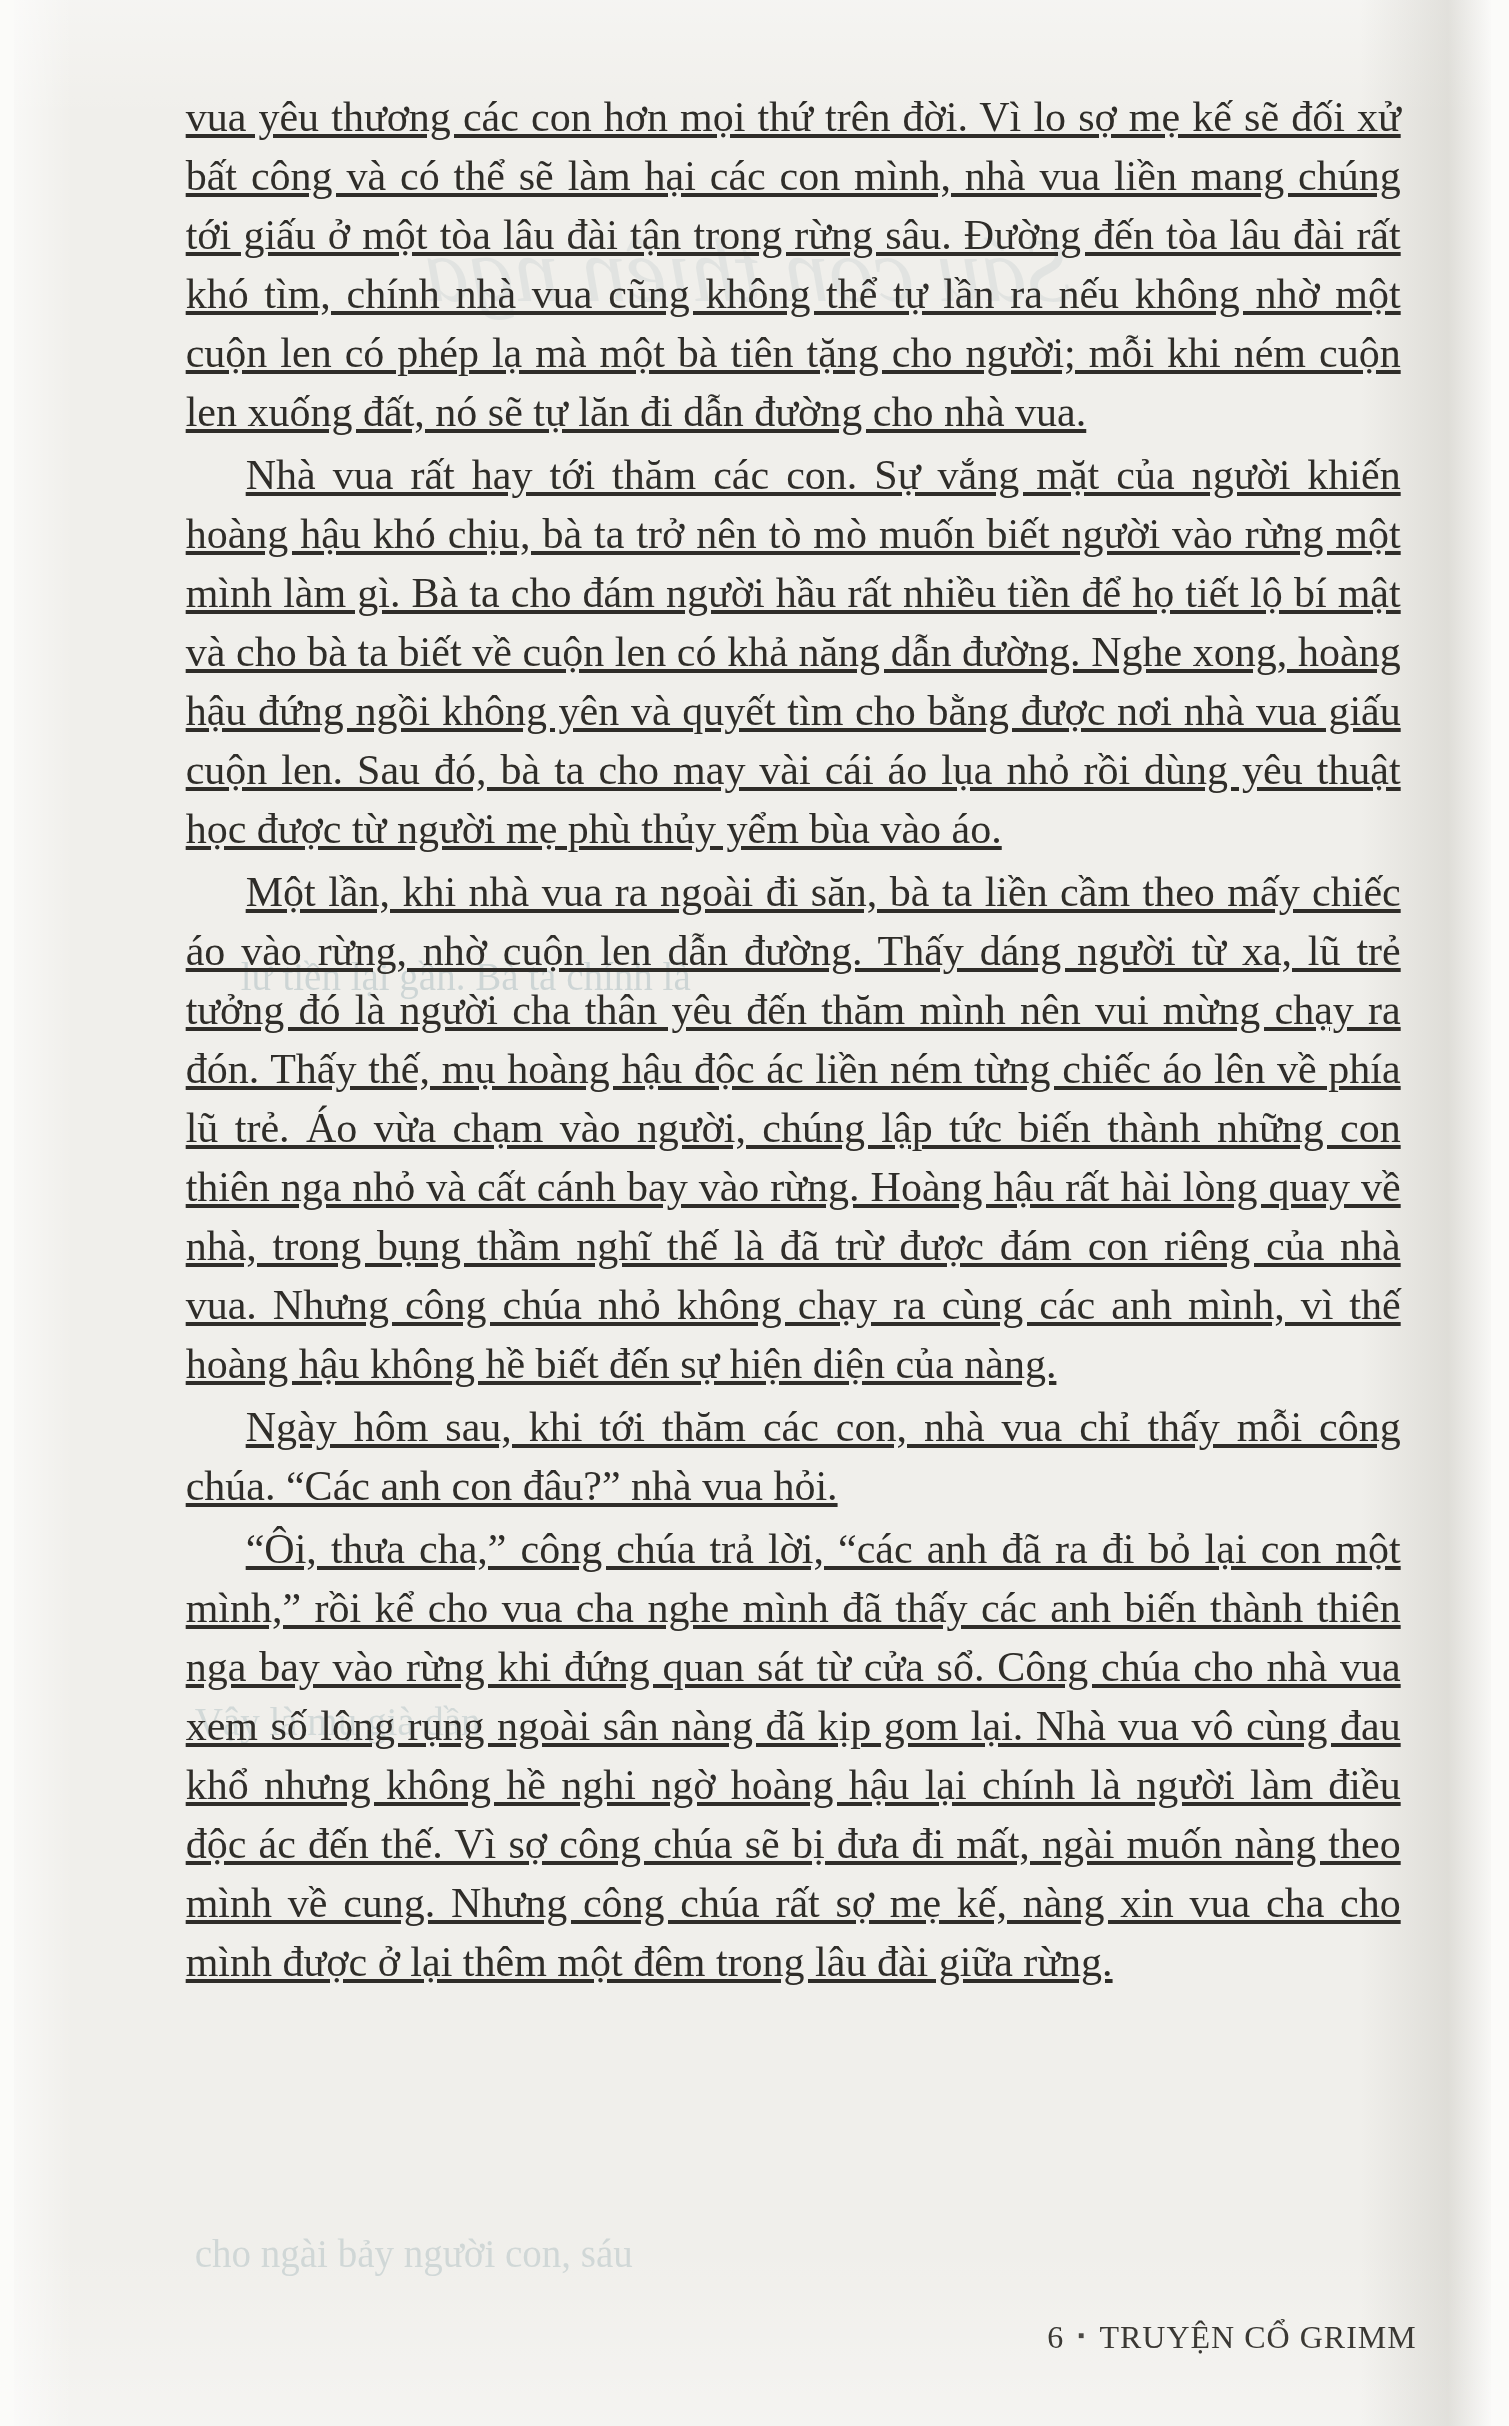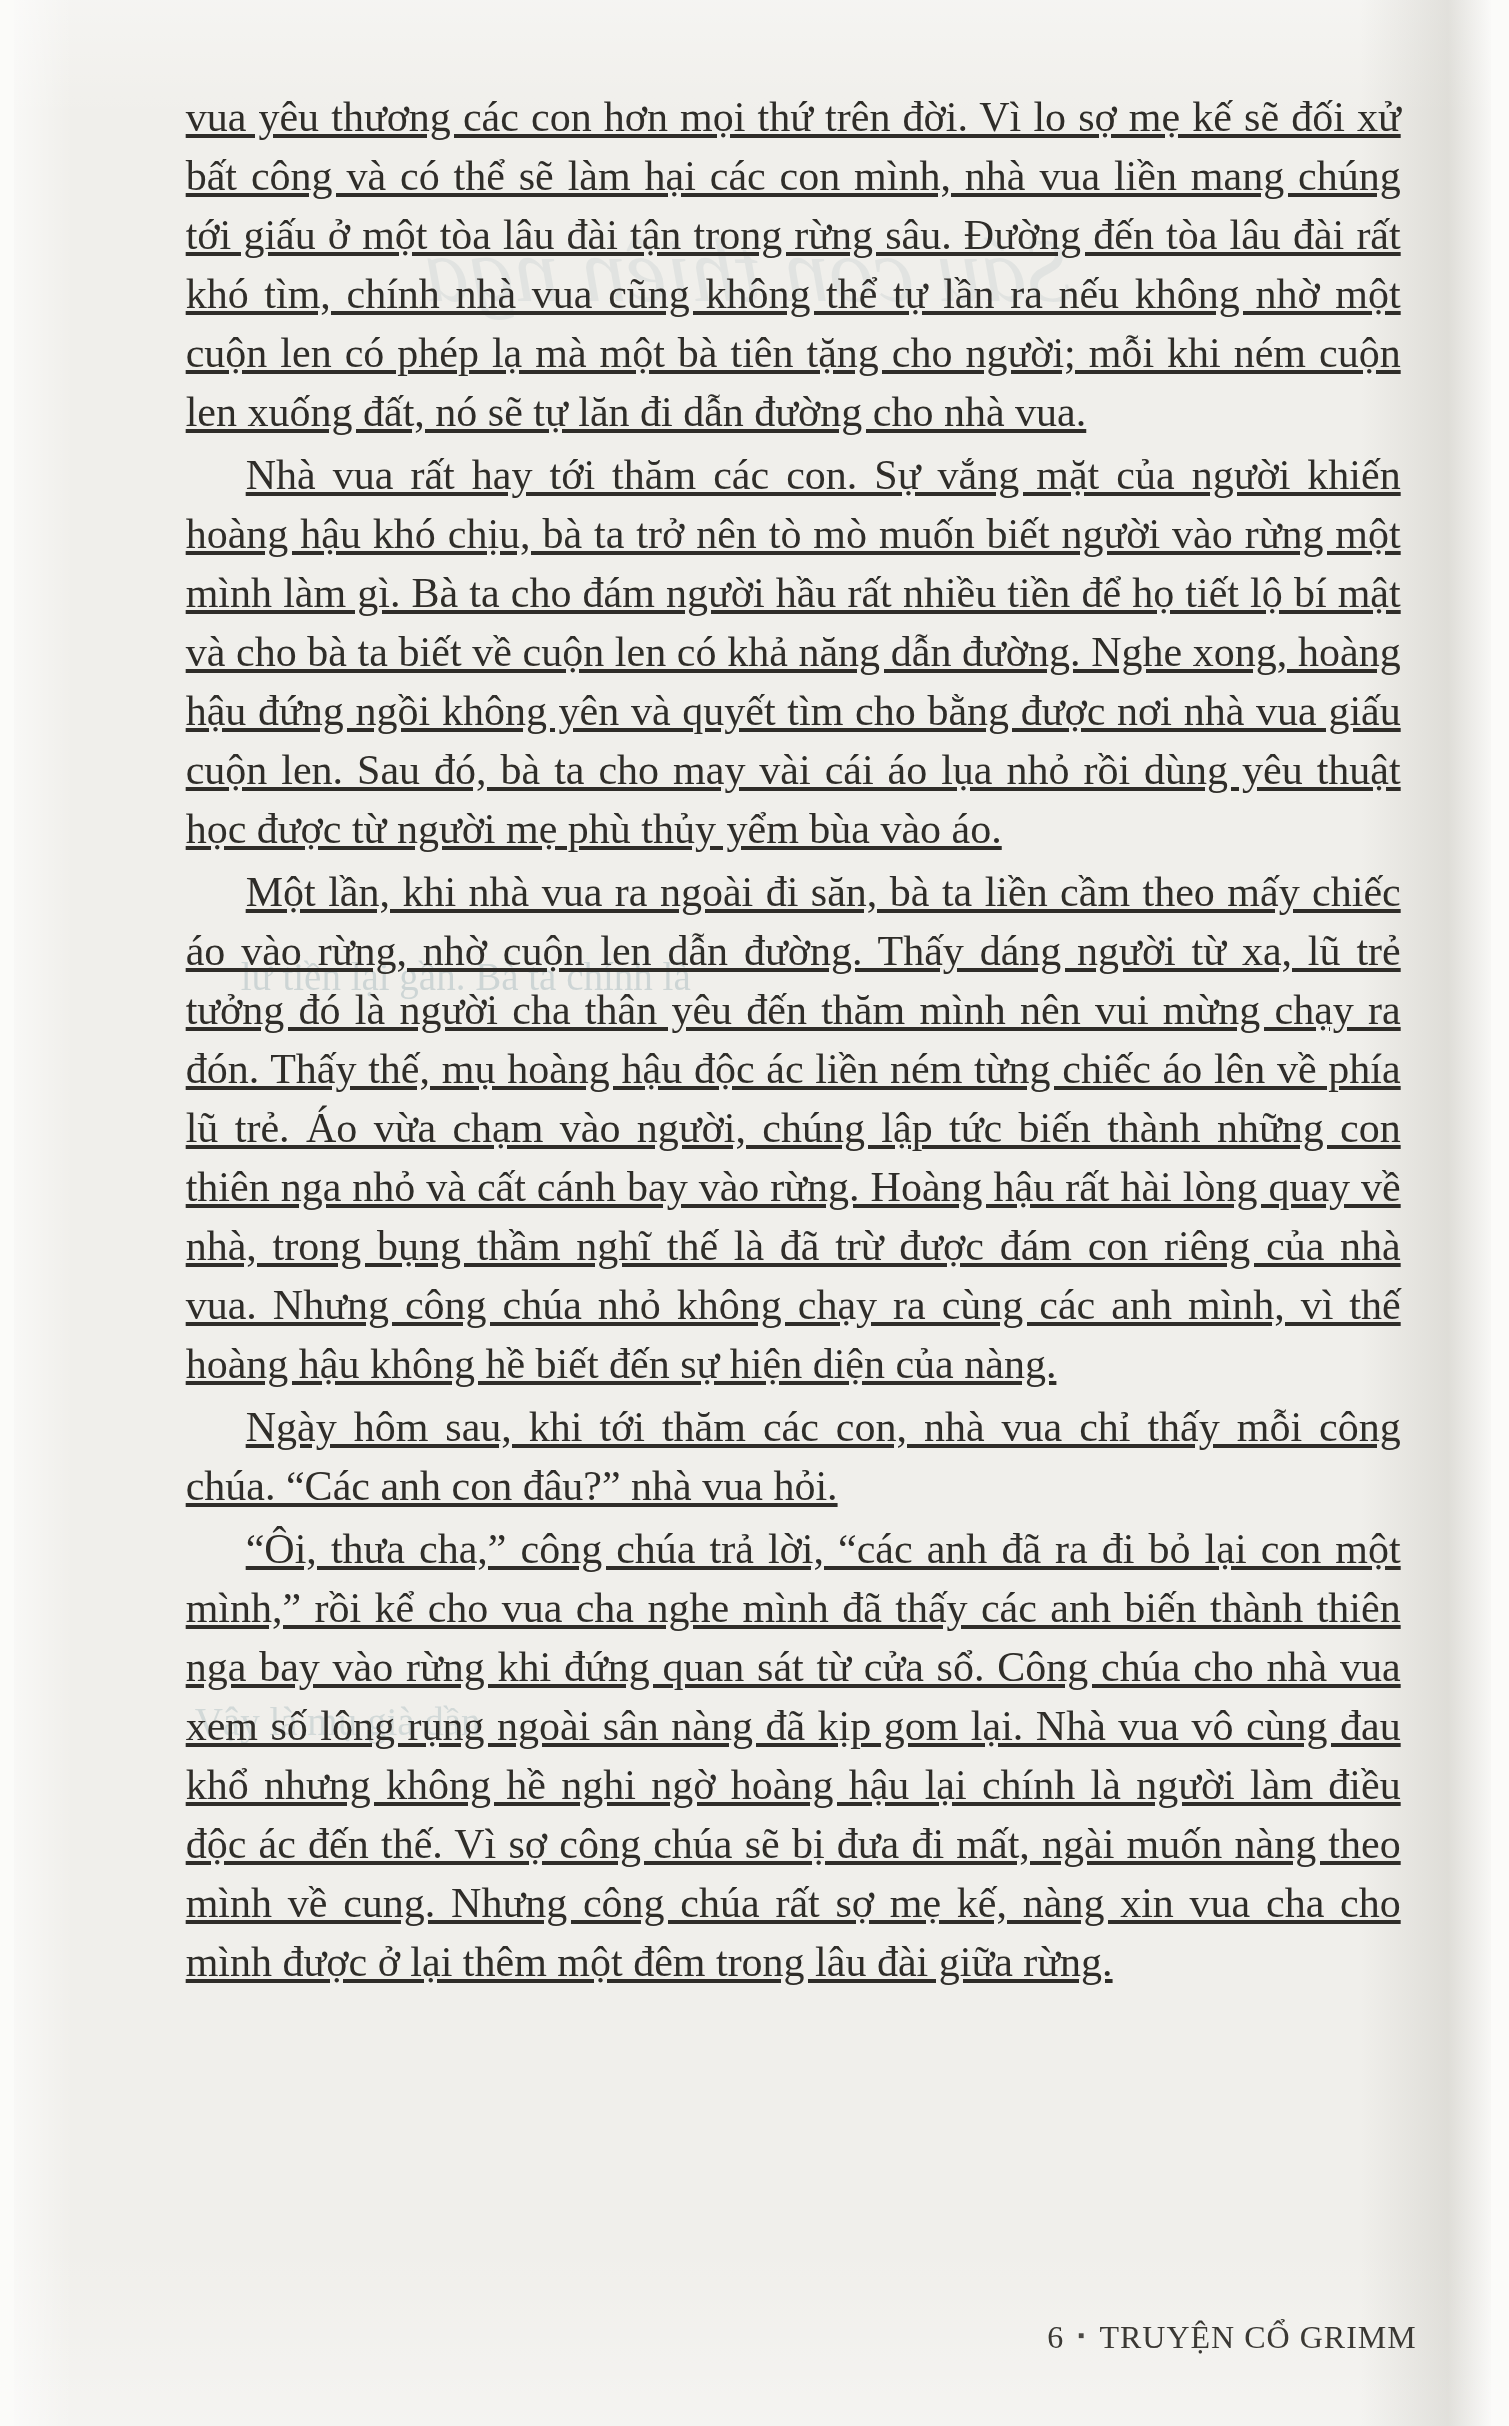--- a/index.html
+++ b/index.html
@@ -96,20 +96,21 @@
 </style>
 </head>
 <body>
 
 <div class="page">
 
   <div class="ghost-layer">
     <div class="ghost ghost-title">Sáu con thiên nga</div>
     <div class="ghost g1">lư tiền lại gần. Bà ta chính là</div>
     <div class="ghost g2">Vậy là mụ già dần</div>
+    <div class="ghost g3">cho ngài bảy người con, sáu</div>
   </div>
 
   <div class="text-block">
       <p class="para">vua yêu thương các con hơn mọi thứ trên đời. Vì lo sợ mẹ kế sẽ đối xử bất công và có thể sẽ làm hại các con mình, nhà vua liền mang chúng tới giấu ở một tòa lâu đài tận trong rừng sâu. Đường đến tòa lâu đài rất khó tìm, chính nhà vua cũng không thể tự lần ra nếu không nhờ một cuộn len có phép lạ mà một bà tiên tặng cho người; mỗi khi ném cuộn len xuống đất, nó sẽ tự lăn đi dẫn đường cho nhà vua.</p>
       <p class="para indent">Nhà vua rất hay tới thăm các con. Sự vắng mặt của người khiến hoàng hậu khó chịu, bà ta trở nên tò mò muốn biết người vào rừng một mình làm gì. Bà ta cho đám người hầu rất nhiều tiền để họ tiết lộ bí mật và cho bà ta biết về cuộn len có khả năng dẫn đường. Nghe xong, hoàng hậu đứng ngồi không yên và quyết tìm cho bằng được nơi nhà vua giấu cuộn len. Sau đó, bà ta cho may vài cái áo lụa nhỏ rồi dùng yêu thuật học được từ người mẹ phù thủy yểm bùa vào áo.</p>
       <p class="para indent">Một lần, khi nhà vua ra ngoài đi săn, bà ta liền cầm theo mấy chiếc áo vào rừng, nhờ cuộn len dẫn đường. Thấy dáng người từ xa, lũ trẻ tưởng đó là người cha thân yêu đến thăm mình nên vui mừng chạy ra đón. Thấy thế, mụ hoàng hậu độc ác liền ném từng chiếc áo lên về phía lũ trẻ. Áo vừa chạm vào người, chúng lập tức biến thành những con thiên nga nhỏ và cất cánh bay vào rừng. Hoàng hậu rất hài lòng quay về nhà, trong bụng thầm nghĩ thế là đã trừ được đám con riêng của nhà vua. Nhưng công chúa nhỏ không chạy ra cùng các anh mình, vì thế hoàng hậu không hề biết đến sự hiện diện của nàng.</p>
       <p class="para indent">Ngày hôm sau, khi tới thăm các con, nhà vua chỉ thấy mỗi công chúa. “Các anh con đâu?” nhà vua hỏi.</p>
       <p class="para indent">“Ôi, thưa cha,” công chúa trả lời, “các anh đã ra đi bỏ lại con một mình,” rồi kể cho vua cha nghe mình đã thấy các anh biến thành thiên nga bay vào rừng khi đứng quan sát từ cửa sổ. Công chúa cho nhà vua xem số lông rụng ngoài sân nàng đã kịp gom lại. Nhà vua vô cùng đau khổ nhưng không hề nghi ngờ hoàng hậu lại chính là người làm điều độc ác đến thế. Vì sợ công chúa sẽ bị đưa đi mất, ngài muốn nàng theo mình về cung. Nhưng công chúa rất sợ mẹ kế, nàng xin vua cha cho mình được ở lại thêm một đêm trong lâu đài giữa rừng.</p>
     </div>
 

